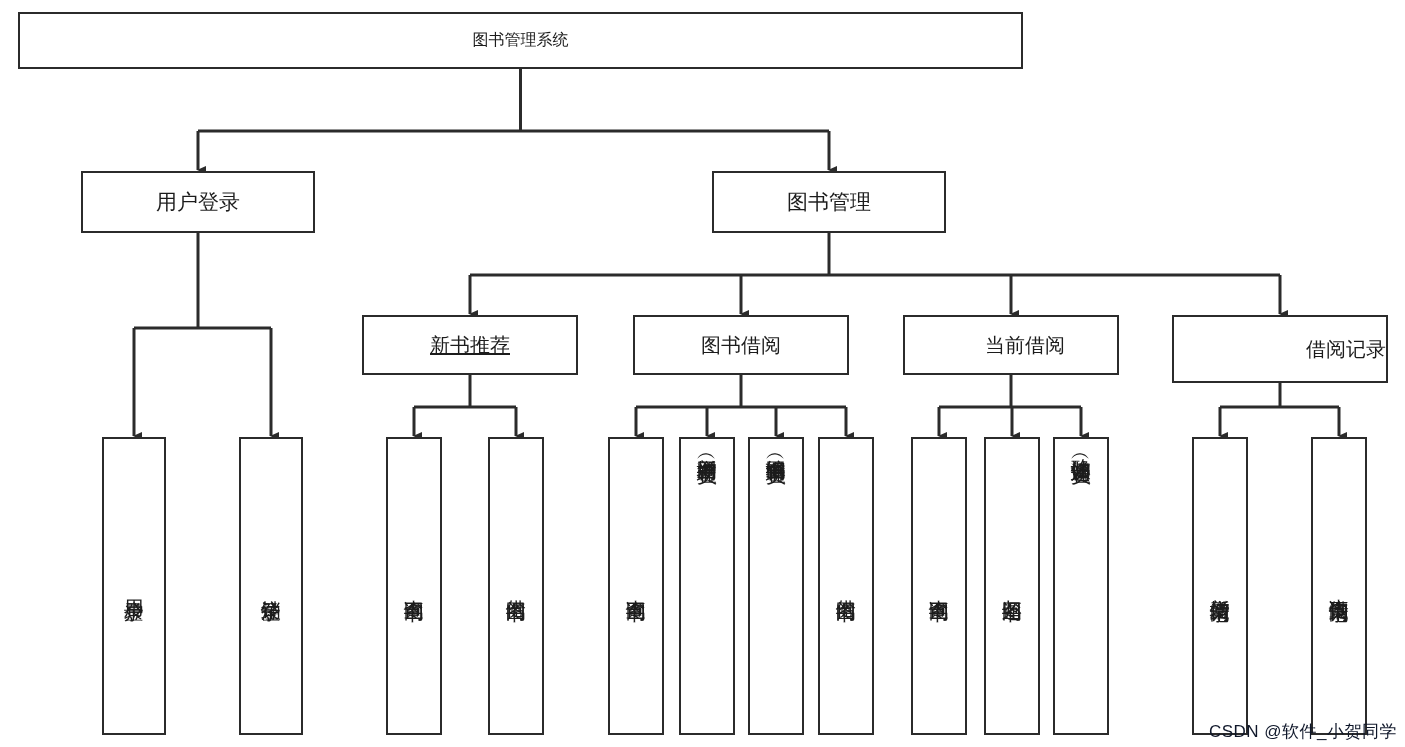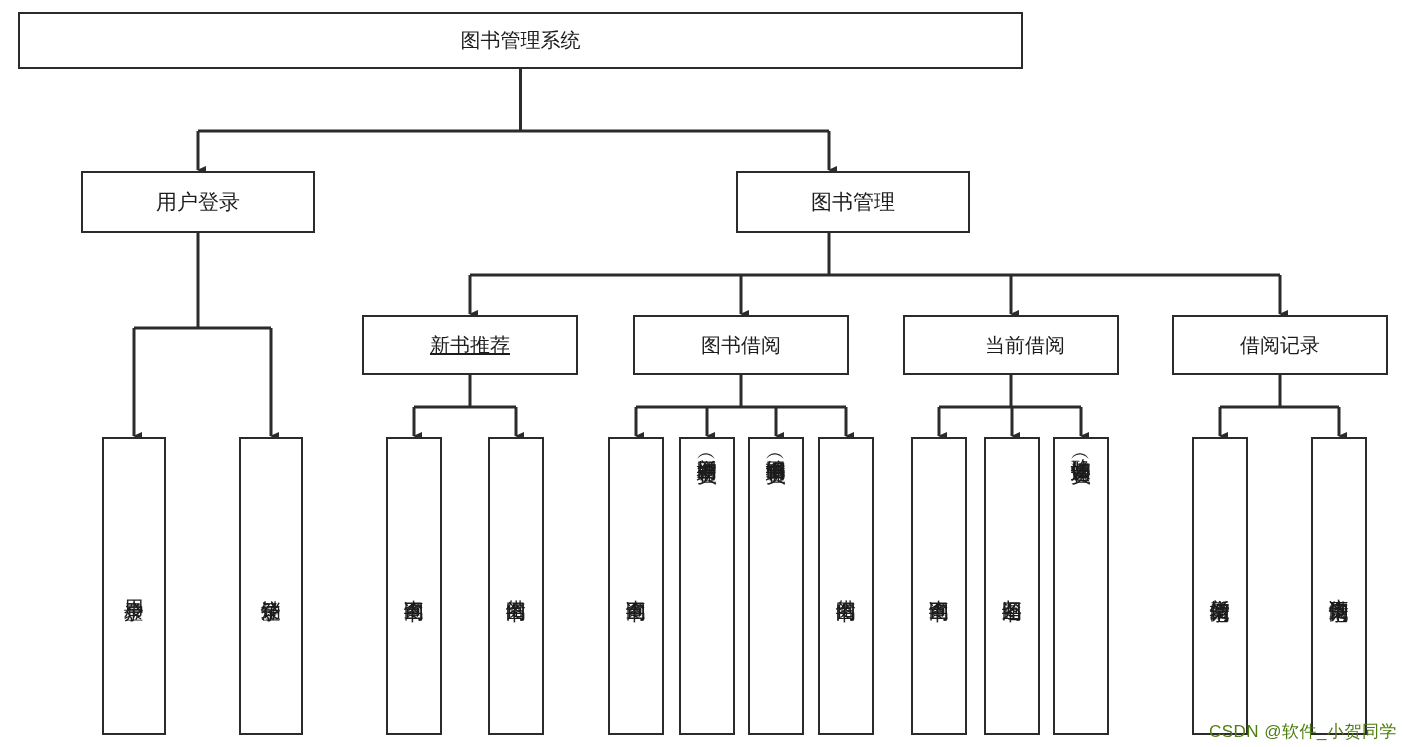--- a/index.html
+++ b/index.html
@@ -30,21 +30,21 @@
     position: absolute;
     box-sizing: border-box;
     background: #ffffff;
     border: 2px solid #2b2b2b;
     display: flex;
     align-items: center;
     justify-content: center;
     color: #1c1c1c;
   }
   .node.level-0 {
-    font-size: 20px;
+    font-size: 16px;
   }
   .node.level-1 {
     font-size: 21px;
   }
   .node.level-2 {
     font-size: 20px;
   }
   .node.leaf {
     align-items: flex-start;
     justify-content: center;
@@ -64,21 +64,21 @@
   }
   .leaf.mid-text {
     align-items: center;
     padding-top: 0;
   }
   .watermark {
     position: absolute;
     right: 8px;
     bottom: 4px;
     font-size: 17px;
-    color: #4d7c0f;
+    color: #0f172a;
     letter-spacing: 0.5px;
     white-space: nowrap;
     user-select: none;
   }
 </style>
 </head>
 <body>
 
 <div id="diagram-root">
 
@@ -126,21 +126,21 @@
   </svg>
 
   <div class="node level-0" style="left:18px; top:12px; width:1005px; height:57px;">
     <span>图书管理系统</span>
   </div>
 
   <div class="node level-1" style="left:81px; top:171px; width:234px; height:62px;">
     <span>用户登录</span>
   </div>
 
-  <div class="node level-1" style="left:712px; top:171px; width:234px; height:62px;margin-left:24px;">
+  <div class="node level-1" style="left:712px; top:171px; width:234px; height:62px;">
     <span>图书管理</span>
   </div>
 
   <div class="node leaf mid-text" style="left:102px; top:437px; width:64px; height:298px;">
     <span class="leaf-label">用户登录</span>
   </div>
 
   <div class="node leaf mid-text" style="left:239px; top:437px; width:64px; height:298px;">
     <span class="leaf-label">注销登录</span>
   </div>
@@ -150,21 +150,21 @@
   </div>
 
   <div class="node level-2" style="left:633px; top:315px; width:216px; height:60px;text-align:center;">
     <span>图书借阅</span>
   </div>
 
   <div class="node level-2" style="left:903px; top:315px; width:216px; height:60px;padding-left:28px;">
     <span>当前借阅</span>
   </div>
 
-  <div class="node level-2" style="left:1172px; top:315px; width:216px; height:60px;">
+  <div class="node level-2" style="left:1172px; top:315px; width:216px; height:68px;justify-content:flex-end;">
     <span>借阅记录</span>
   </div>
 
   <div class="node leaf mid-text" style="left:386px; top:437px; width:56px; height:298px;">
     <span class="leaf-label">查询图书</span>
   </div>
 
   <div class="node leaf mid-text" style="left:488px; top:437px; width:56px; height:298px;">
     <span class="leaf-label">借阅图书</span>
   </div>

